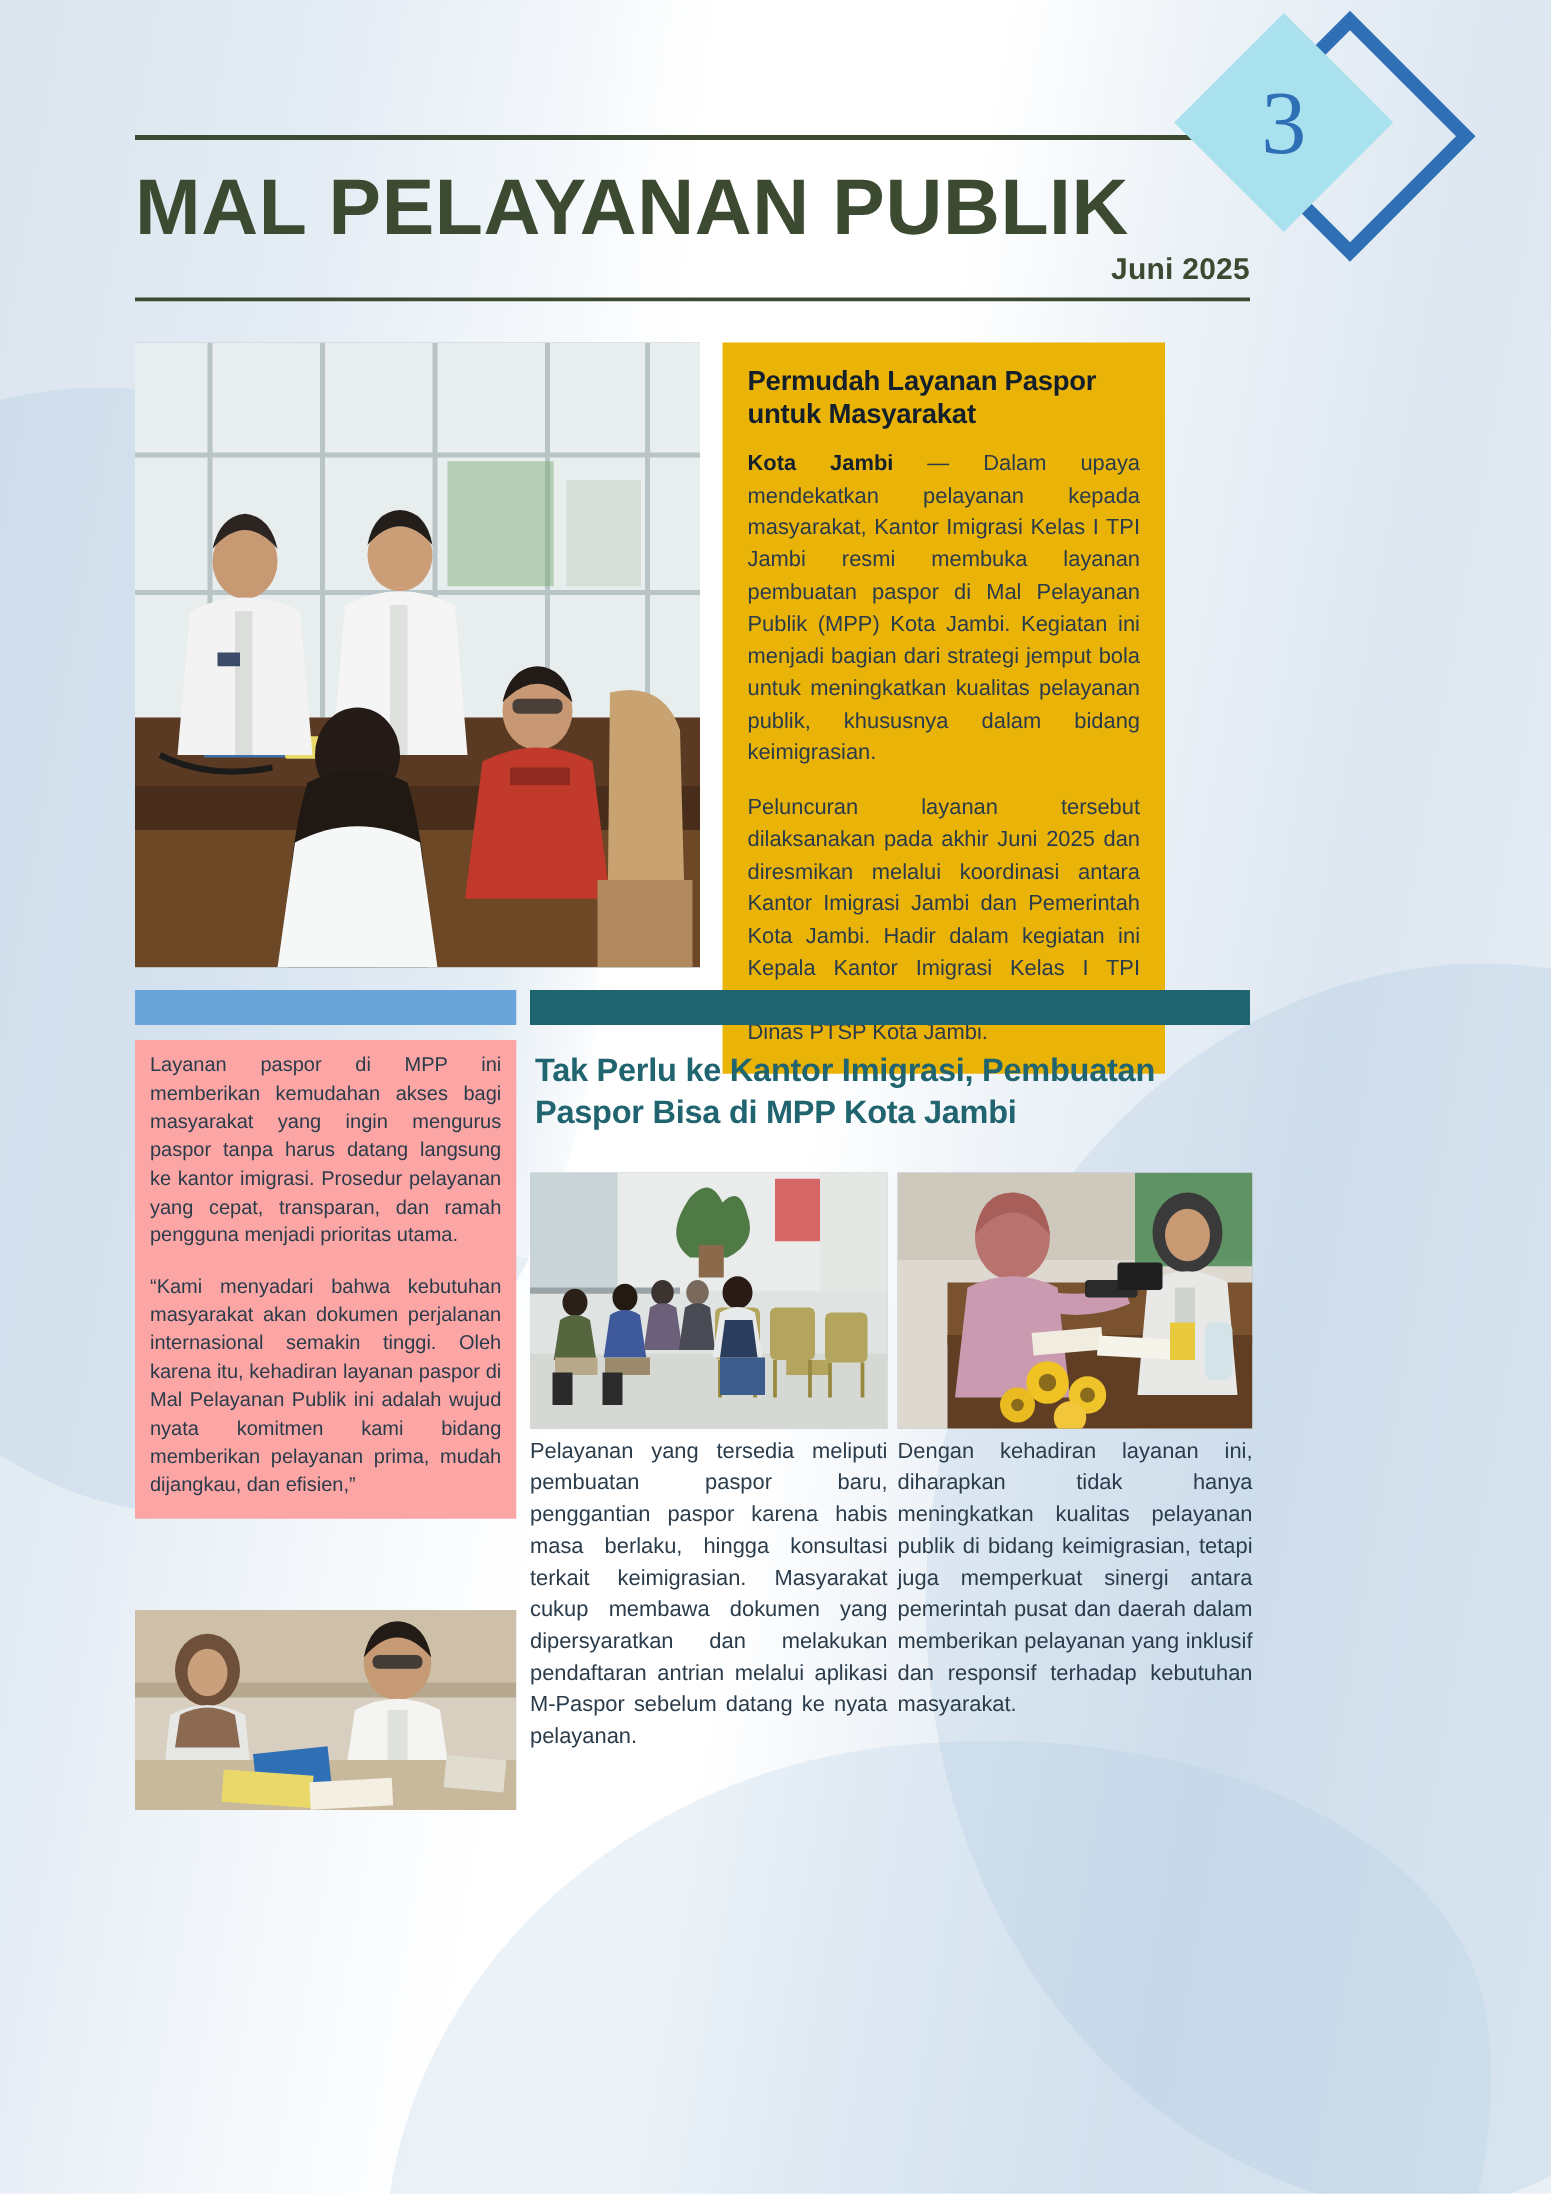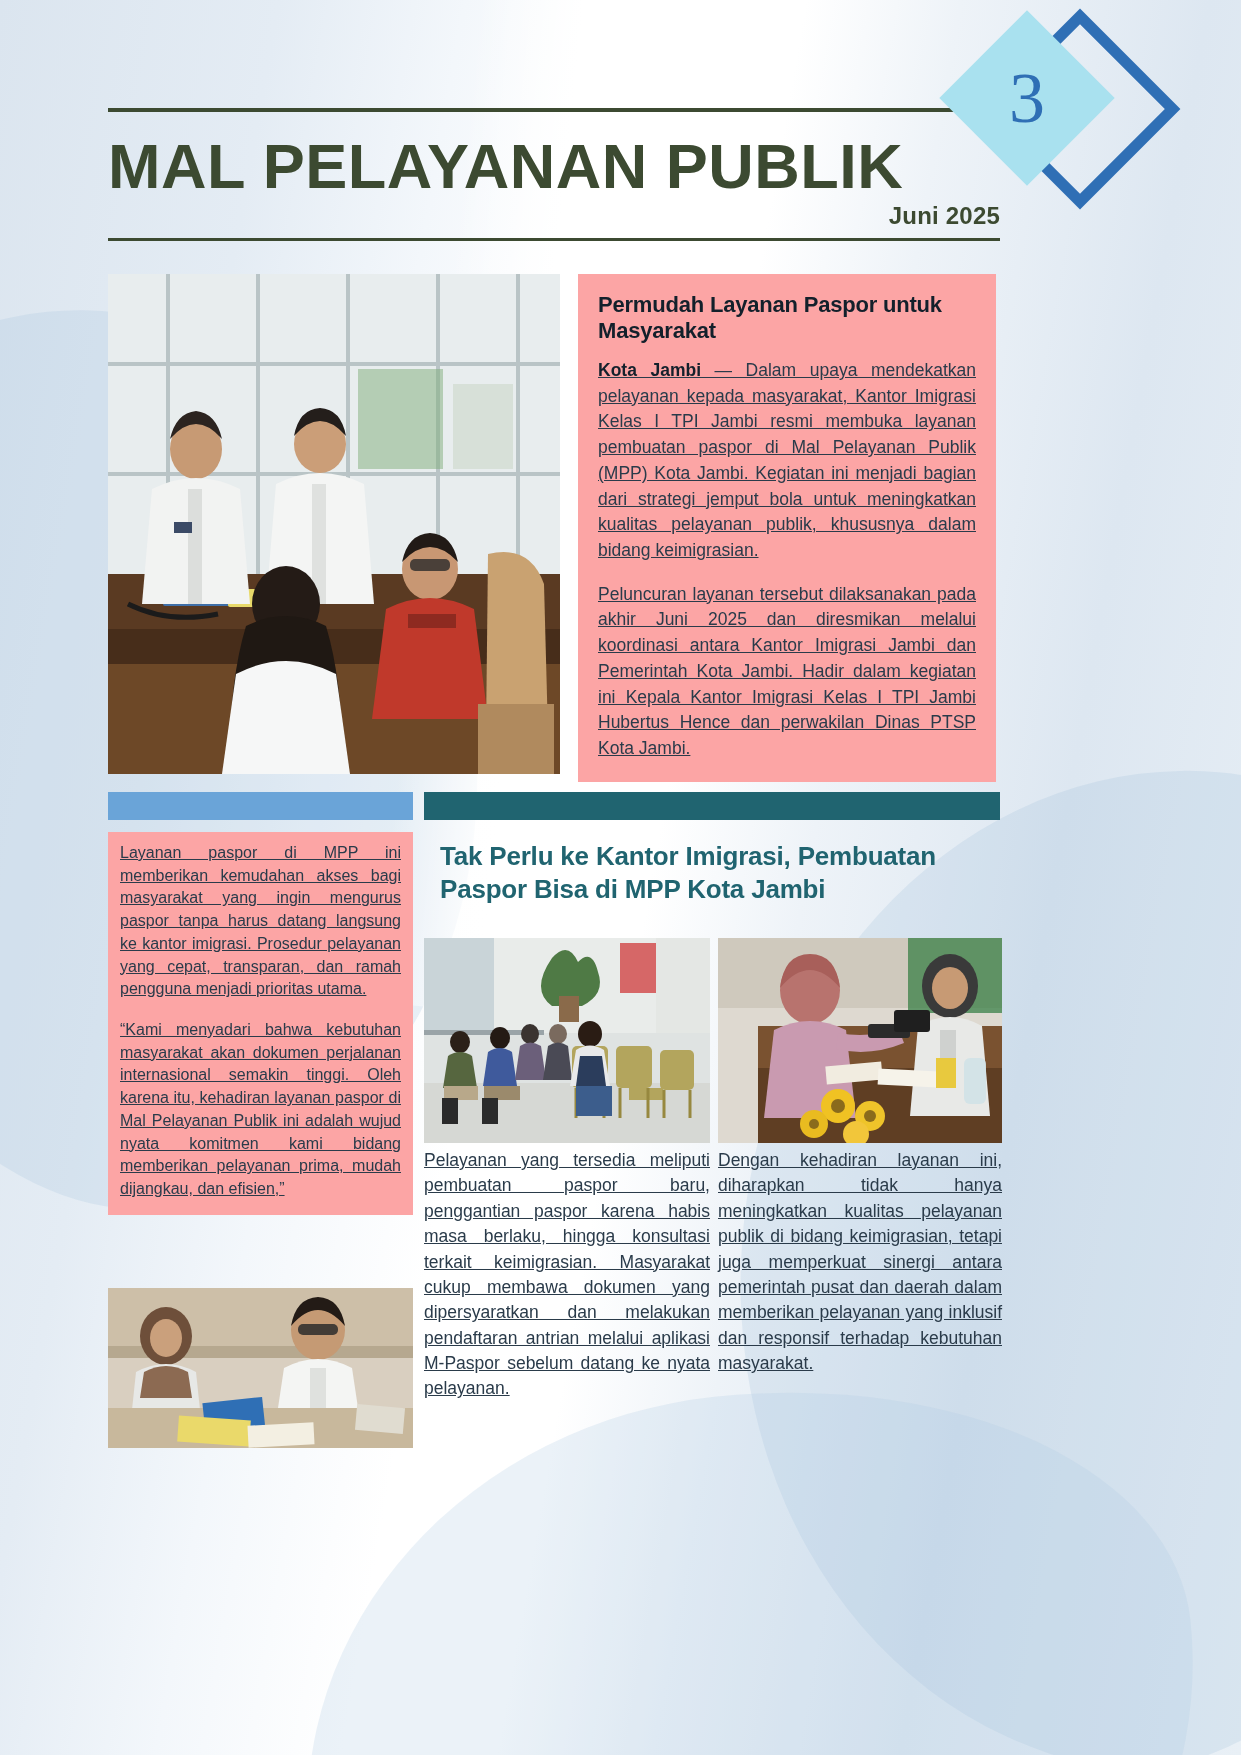--- a/index.html
+++ b/index.html
@@ -154,42 +154,42 @@
     background: #b9c4cc;
     z-index: 4;
   }
   .photo svg { display: block; width: 100%; height: 100%; }
 
   
   .lead-block {
     position: absolute;
     left: 578px;
     top: 274px;
-    width: 418px;
+    width: 354px;
     min-height: 500px;
-    background: #fca5a5;
+    background: #eab308;
     padding: 18px 20px 20px 20px;
     box-sizing: border-box;
     z-index: 5;
   }
   .lead-title {
     font-size: 22px;
     font-weight: 800;
     color: #13202b;
     line-height: 1.18;
     margin-bottom: 14px;
     letter-spacing: -0.2px;
   }
   .body-text {
     font-size: 17.5px;
     line-height: 1.47;
     color: #2a3b4a;
     text-align: justify;
   }
-  .body-text p { margin: 0 0 18px 0; text-decoration: underline; }
+  .body-text p { margin: 0 0 18px 0; }
   .body-text p:last-child { margin-bottom: 0; }
   .body-text b { font-weight: 700; color: #14212c; }
 
   .accent-bar-blue {
     position: absolute;
     left: 108px;
     top: 792px;
     width: 305px;
     height: 28px;
     background: #6aa4d8;
@@ -212,21 +212,21 @@
     width: 305px;
     background: #fca5a5;
     padding: 10px 12px 14px 12px;
     box-sizing: border-box;
     z-index: 5;
   }
   .left-col .body-text { font-size: 16px; line-height: 1.42; }
 
   .sub-headline {
     position: absolute;
-    left: 440px;
+    left: 428px;
     top: 840px;
     width: 580px;
     font-size: 26px;
     font-weight: 800;
     color: #206470;
     line-height: 1.25;
     letter-spacing: -0.2px;
     z-index: 5;
   }
 

